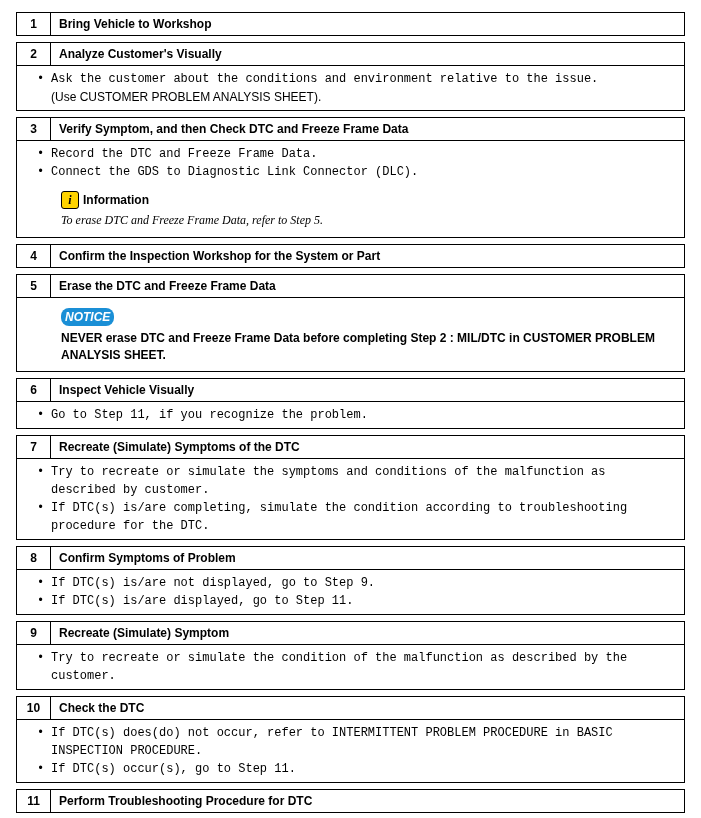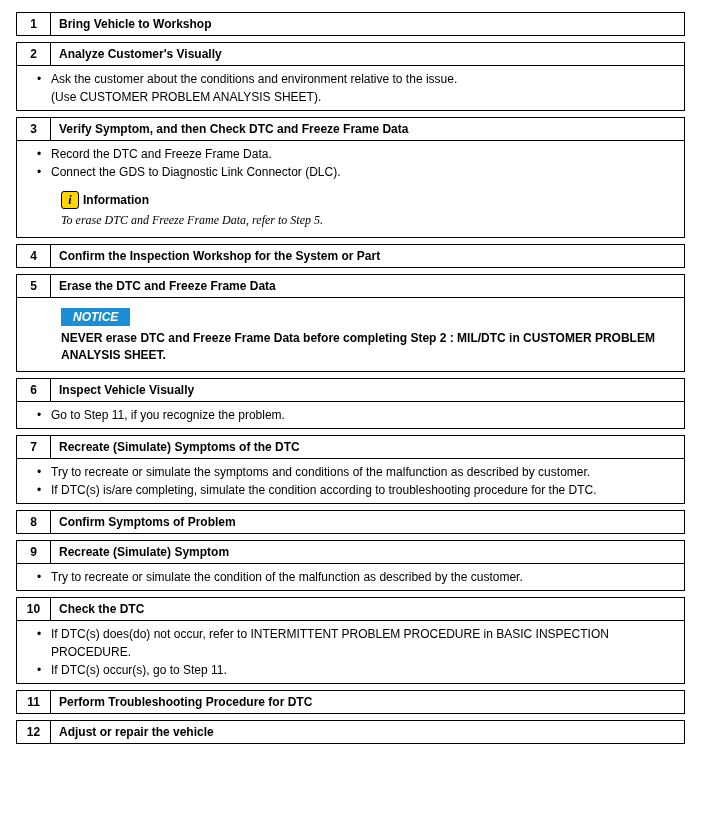--- a/index.html
+++ b/index.html
@@ -2,31 +2,31 @@
 <html><head>
   <meta charset="utf-8">
   <style>
     * { box-sizing: border-box; margin: 0; padding: 0; }
     body { font-family: Arial, Helvetica, sans-serif; font-size: 12px; background: #fff; padding: 12px 16px; width: 701px; }
     .step { border: 1px solid #000; margin-bottom: 6px; }
     .step-header { display: flex; align-items: stretch; }
     .step-num { width: 34px; border-right: 1px solid #000; text-align: center; font-weight: bold; padding: 4px 0; flex-shrink: 0; }
     .step-title { flex: 1; font-weight: bold; padding: 4px 8px; }
     .step-body { border: 1px solid #000; border-top: none; margin-top: -6px; margin-bottom: 6px; padding: 4px 8px 4px 20px; }
-    .step-body ul { list-style: none; padding-left: 0; }
+    .step-body ul { list-style: none; padding-left: 0; font-family: Liberation Mono, monospace; }
     .step-body li { position: relative; padding-left: 14px; line-height: 1.5; }
     .step-body li::before { content: "•"; position: absolute; left: 0; top: 0; }
     .indent { padding-left: 14px; line-height: 1.5; }
     .info-block { margin: 10px 0 4px 24px; }
     .info-row { display: flex; align-items: center; gap: 4px; margin-bottom: 3px; }
     .info-icon { width: 18px; height: 18px; background: #ffd400; border: 1.5px solid #000; border-radius: 3px; display: flex; align-items: center; justify-content: center; font-family: Georgia, serif; font-weight: bold; font-size: 12px; font-style: italic; }
     .info-label { font-weight: bold; }
     .info-text { font-style: italic; line-height: 1.4; font-family: Liberation Serif, serif; }
     .notice-block { margin: 6px 0 4px 24px; }
-    .notice-badge { display: inline-block; background: #1a8fd6; color: #fff; font-weight: bold; font-style: italic; padding: 2px 12px; font-size: 12px; margin-bottom: 4px; }
+    .notice-badge { display: inline-block; background: #1a8fd6; color: #fff; font-weight: bold; font-style: italic; padding: 2px 4px; font-size: 12px; margin-bottom: 4px; border-radius: 8px; }
     .notice-text { font-weight: bold; line-height: 1.4; }
   </style>
 </head>
 <body>
 
 <div id="container">
     <div class="step">
       <div class="step-header">
         <div class="step-num">1</div>
         <div class="step-title">Bring Vehicle to Workshop</div>
@@ -100,20 +100,26 @@
         <li>Try to recreate or simulate the symptoms and conditions of the malfunction as described by customer.</li>
         <li>If DTC(s) is/are completing, simulate the condition according to troubleshooting procedure for the DTC.</li>
       </ul>
     </div>
     <div class="step">
       <div class="step-header">
         <div class="step-num">8</div>
         <div class="step-title">Confirm Symptoms of Problem</div>
       </div>
     </div>
+    <div class="step-body">
+      <ul>
+        <li>If DTC(s) is/are not displayed, go to Step 9.</li>
+        <li>If DTC(s) is/are displayed, go to Step 11.</li>
+      </ul>
+    </div>
     <div class="step">
       <div class="step-header">
         <div class="step-num">9</div>
         <div class="step-title">Recreate (Simulate) Symptom</div>
       </div>
     </div>
     <div class="step-body">
       <ul>
         <li>Try to recreate or simulate the condition of the malfunction as described by the customer.</li>
       </ul>

